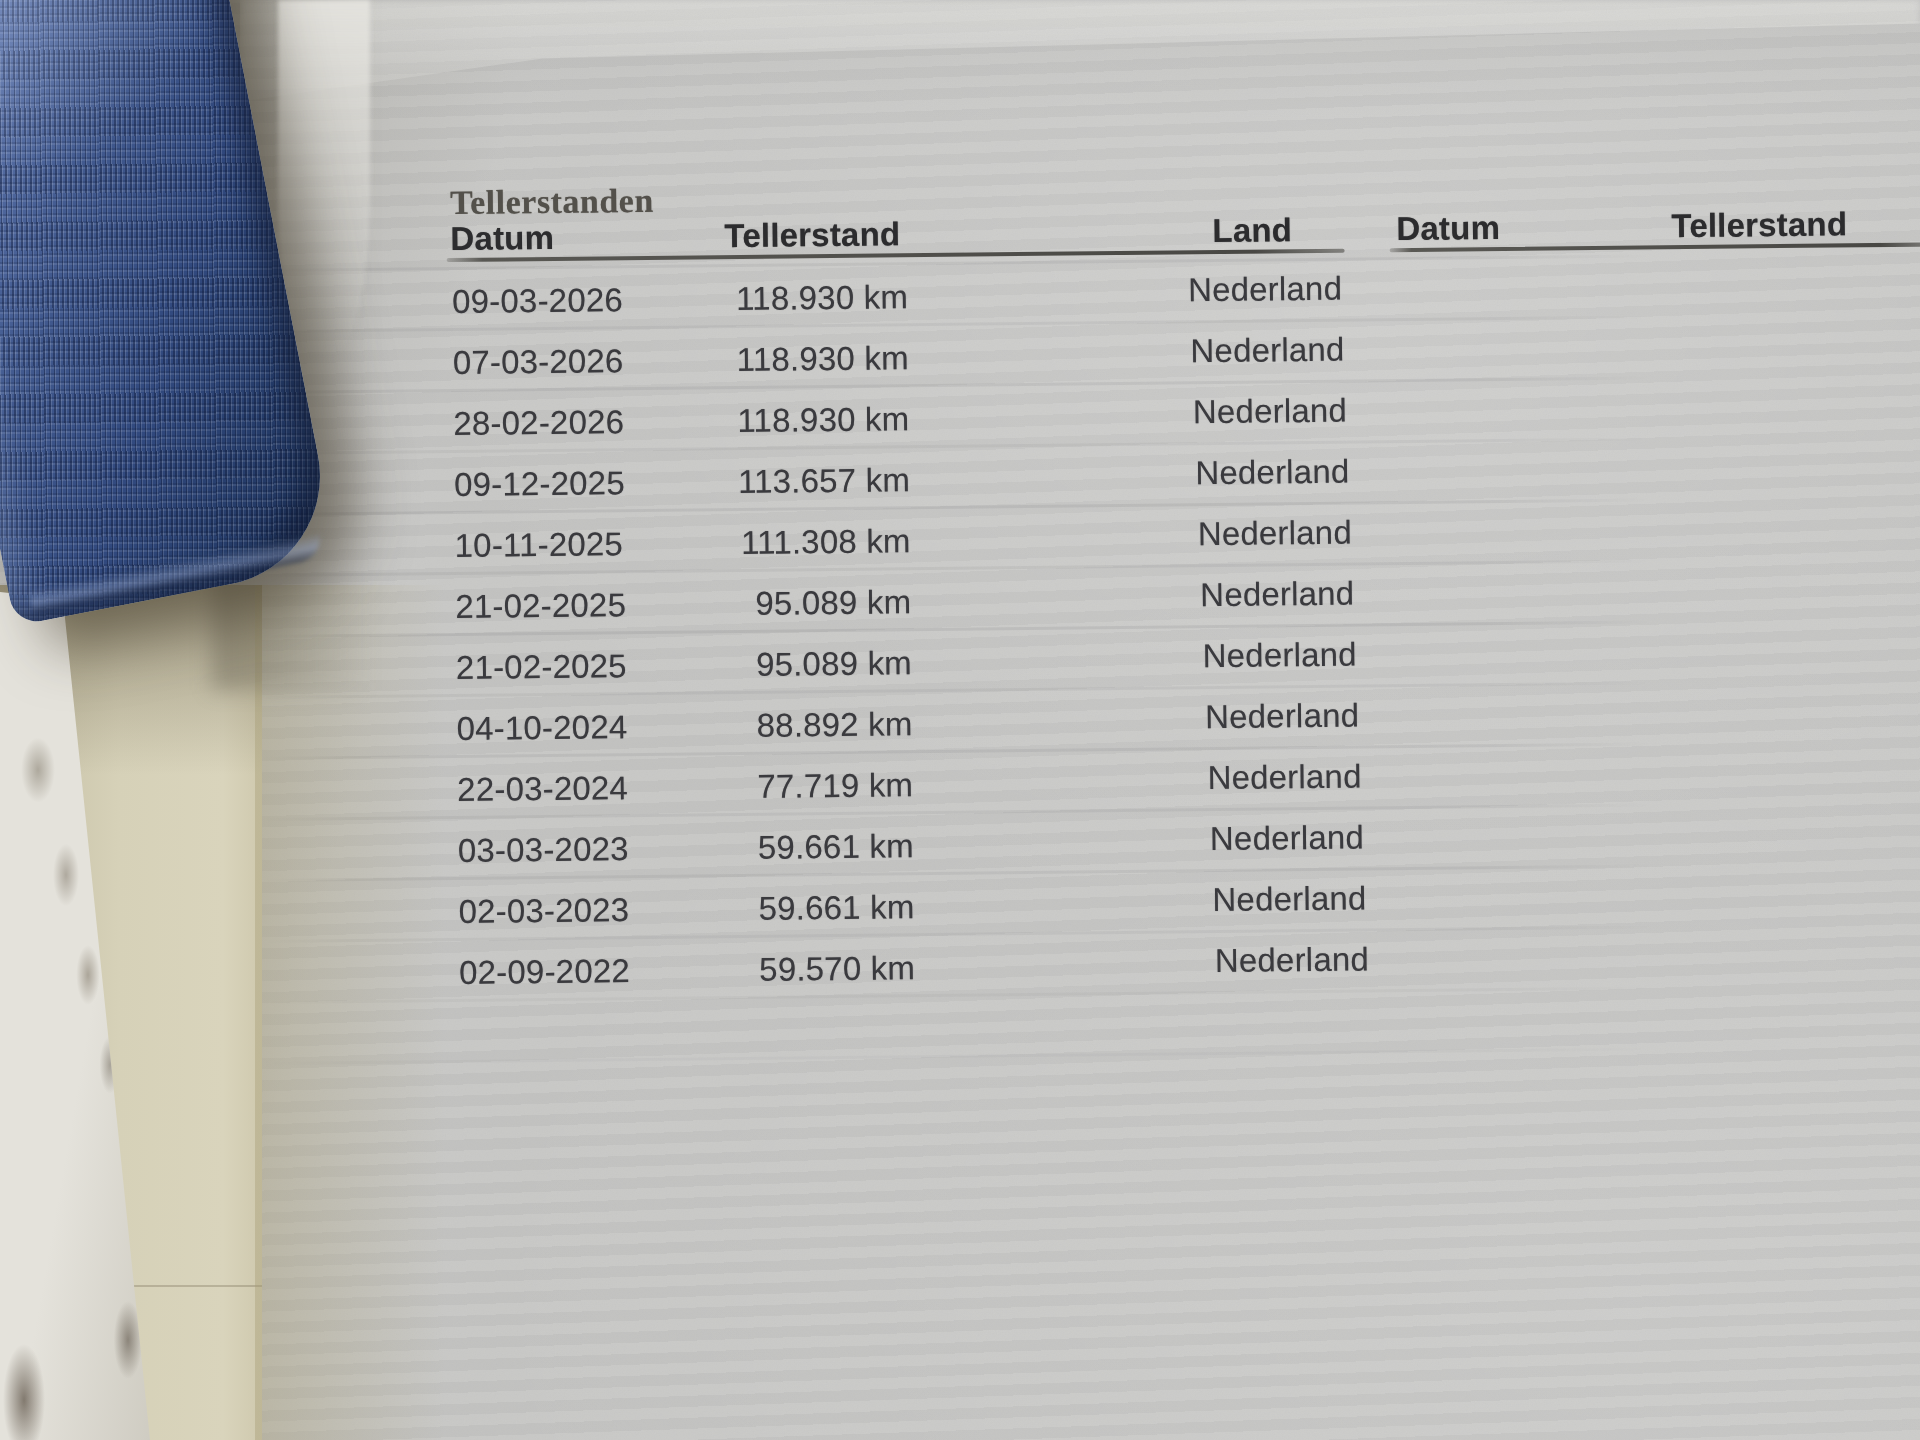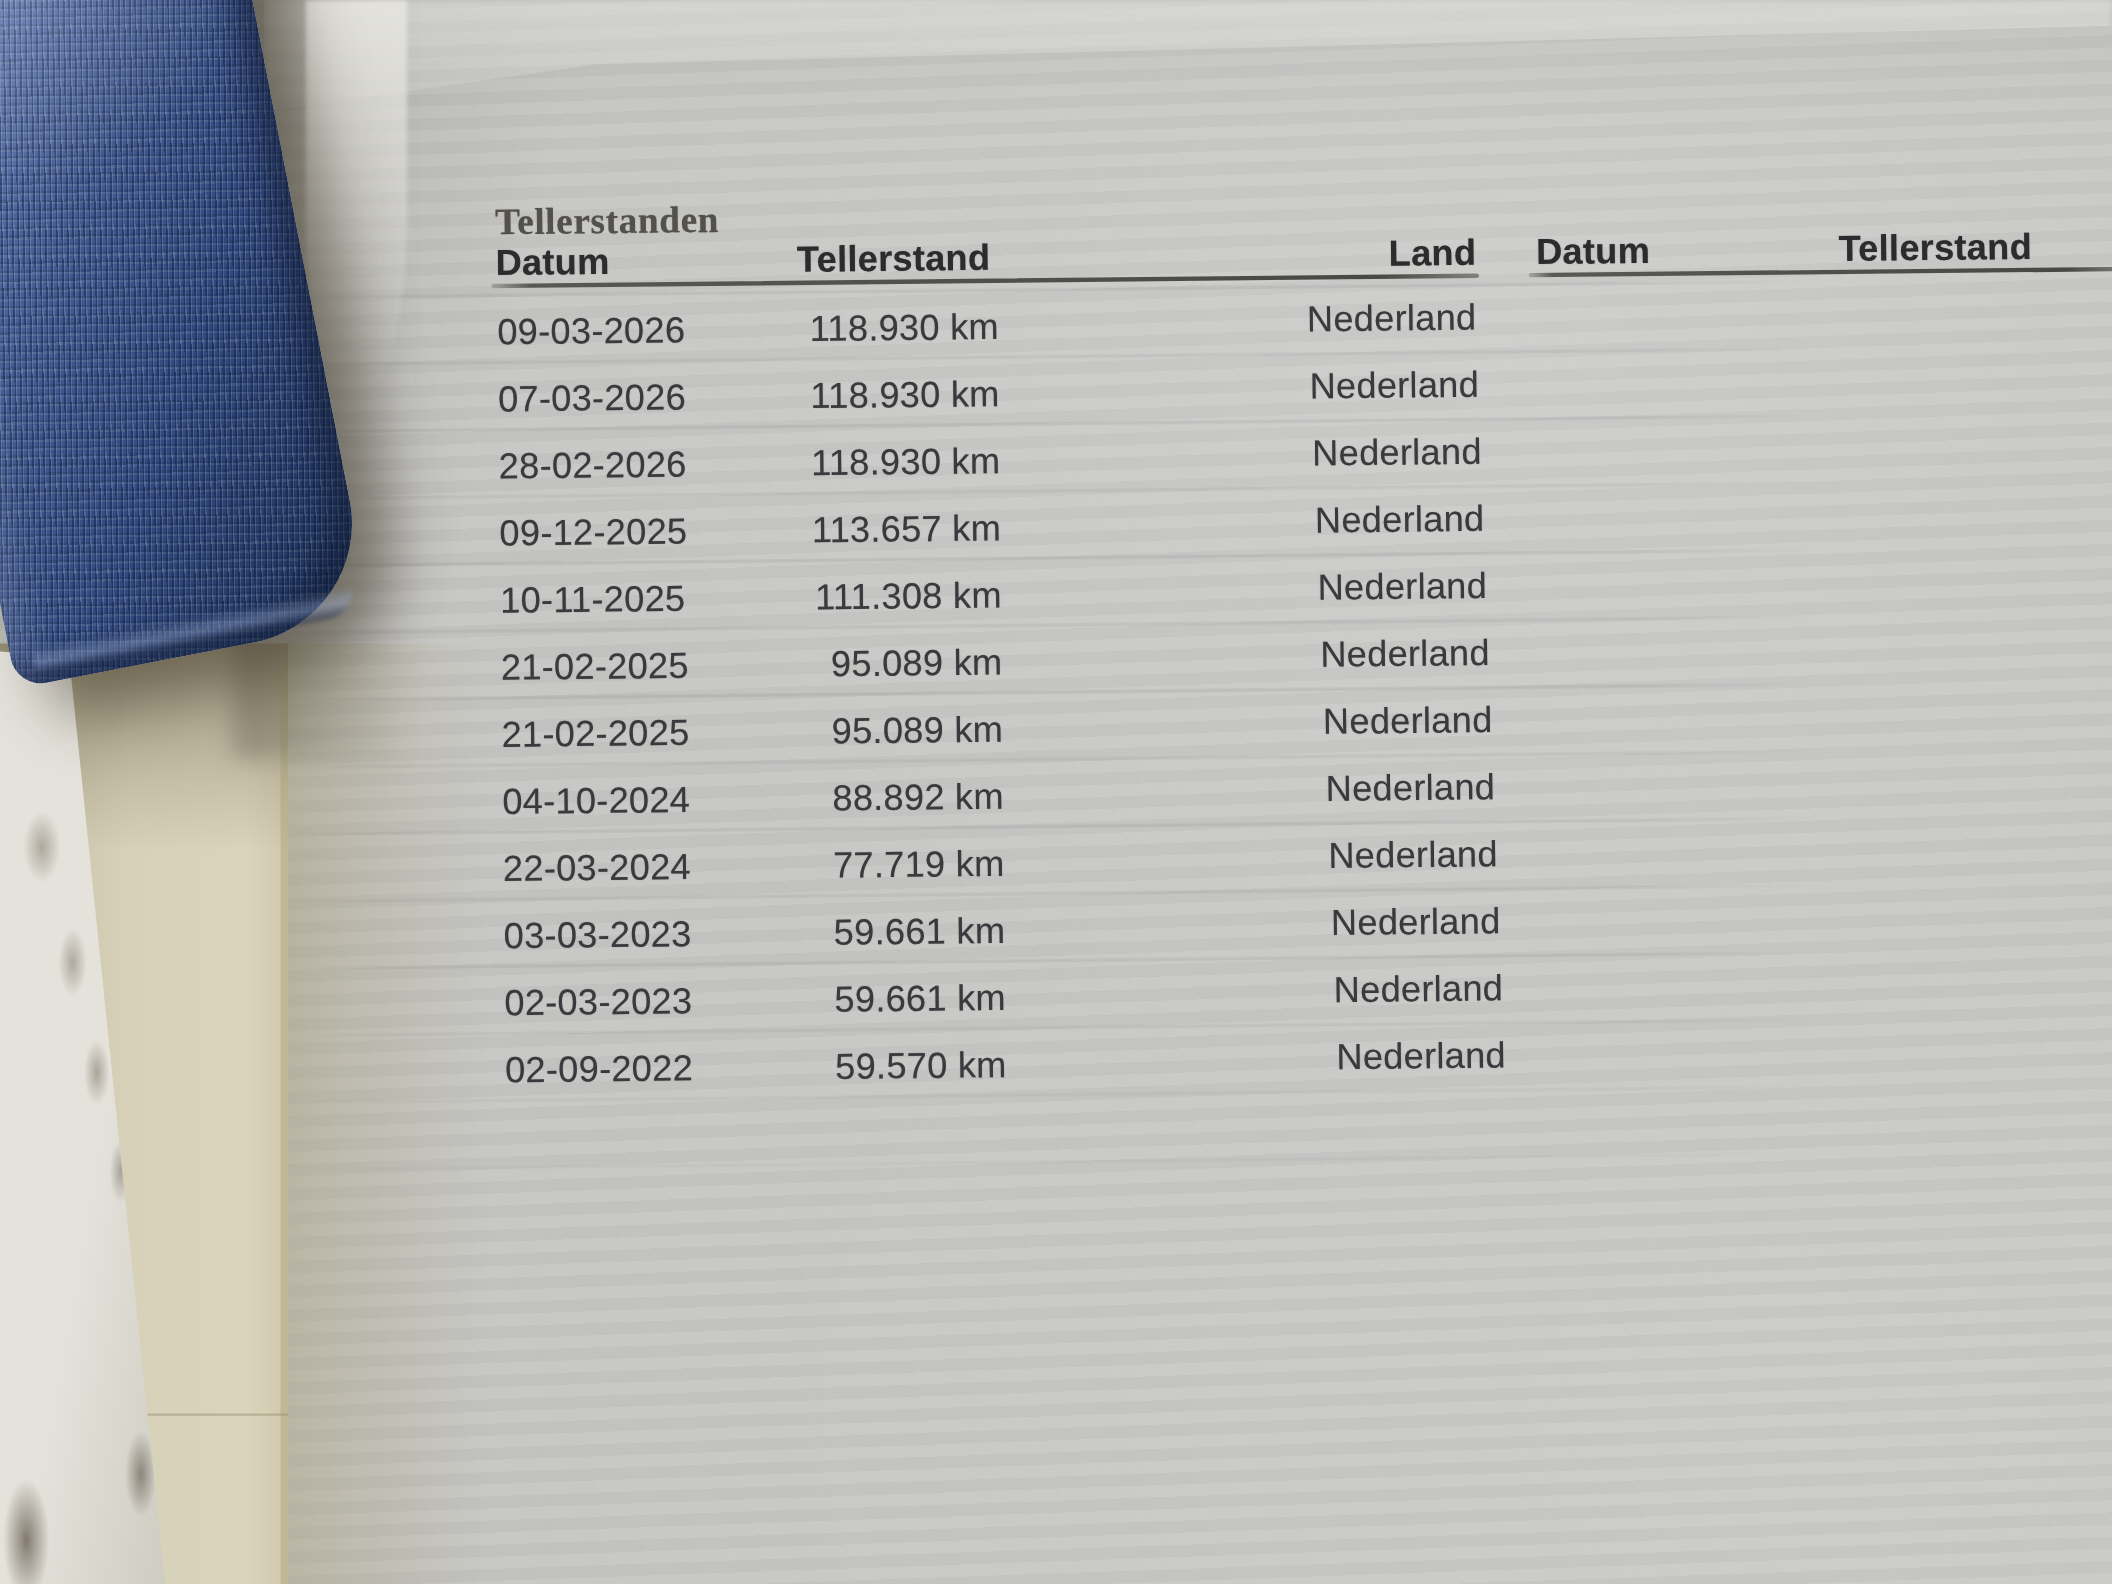--- a/index.html
+++ b/index.html
@@ -39,21 +39,21 @@
     position:absolute;left:451px;top:184px;
     font-family:"Liberation Serif",serif;font-weight:700;font-size:34px;
     letter-spacing:.5px;color:#4a4741;opacity:.92;
     text-shadow:0 0 1px rgba(74,71,65,.6);white-space:nowrap;
   }
   .hdr{
     position:absolute;top:220px;font-weight:700;font-size:33px;
     color:#2c2c2e;letter-spacing:.2px;text-shadow:0 0 1px rgba(44,44,46,.5);
     white-space:nowrap;
   }
-  .h-datum1{left:451px;} .h-tel1{left:725px;} .h-land1{left:1263px;}
+  .h-datum1{left:451px;} .h-tel1{left:725px;} .h-land1{left:1213px;}
   .h-datum2{left:1397px;} .h-tel2{left:1672px;}
   .rule{
     position:absolute;height:3.5px;border-radius:2px;
     background:linear-gradient(to right, rgba(70,69,64,.25), rgba(70,69,64,.85) 4%, rgba(58,57,53,.9) 90%, rgba(70,69,64,.55));
   }
   .rule1{left:447px;top:258px;width:898px;}
   .rule2{left:1390px;top:258px;width:545px;}
   .cell{
     position:absolute;font-size:33px;letter-spacing:.2px;color:#3a3a3e;
     text-shadow:0 0 1px rgba(58,58,62,.45);white-space:nowrap;

